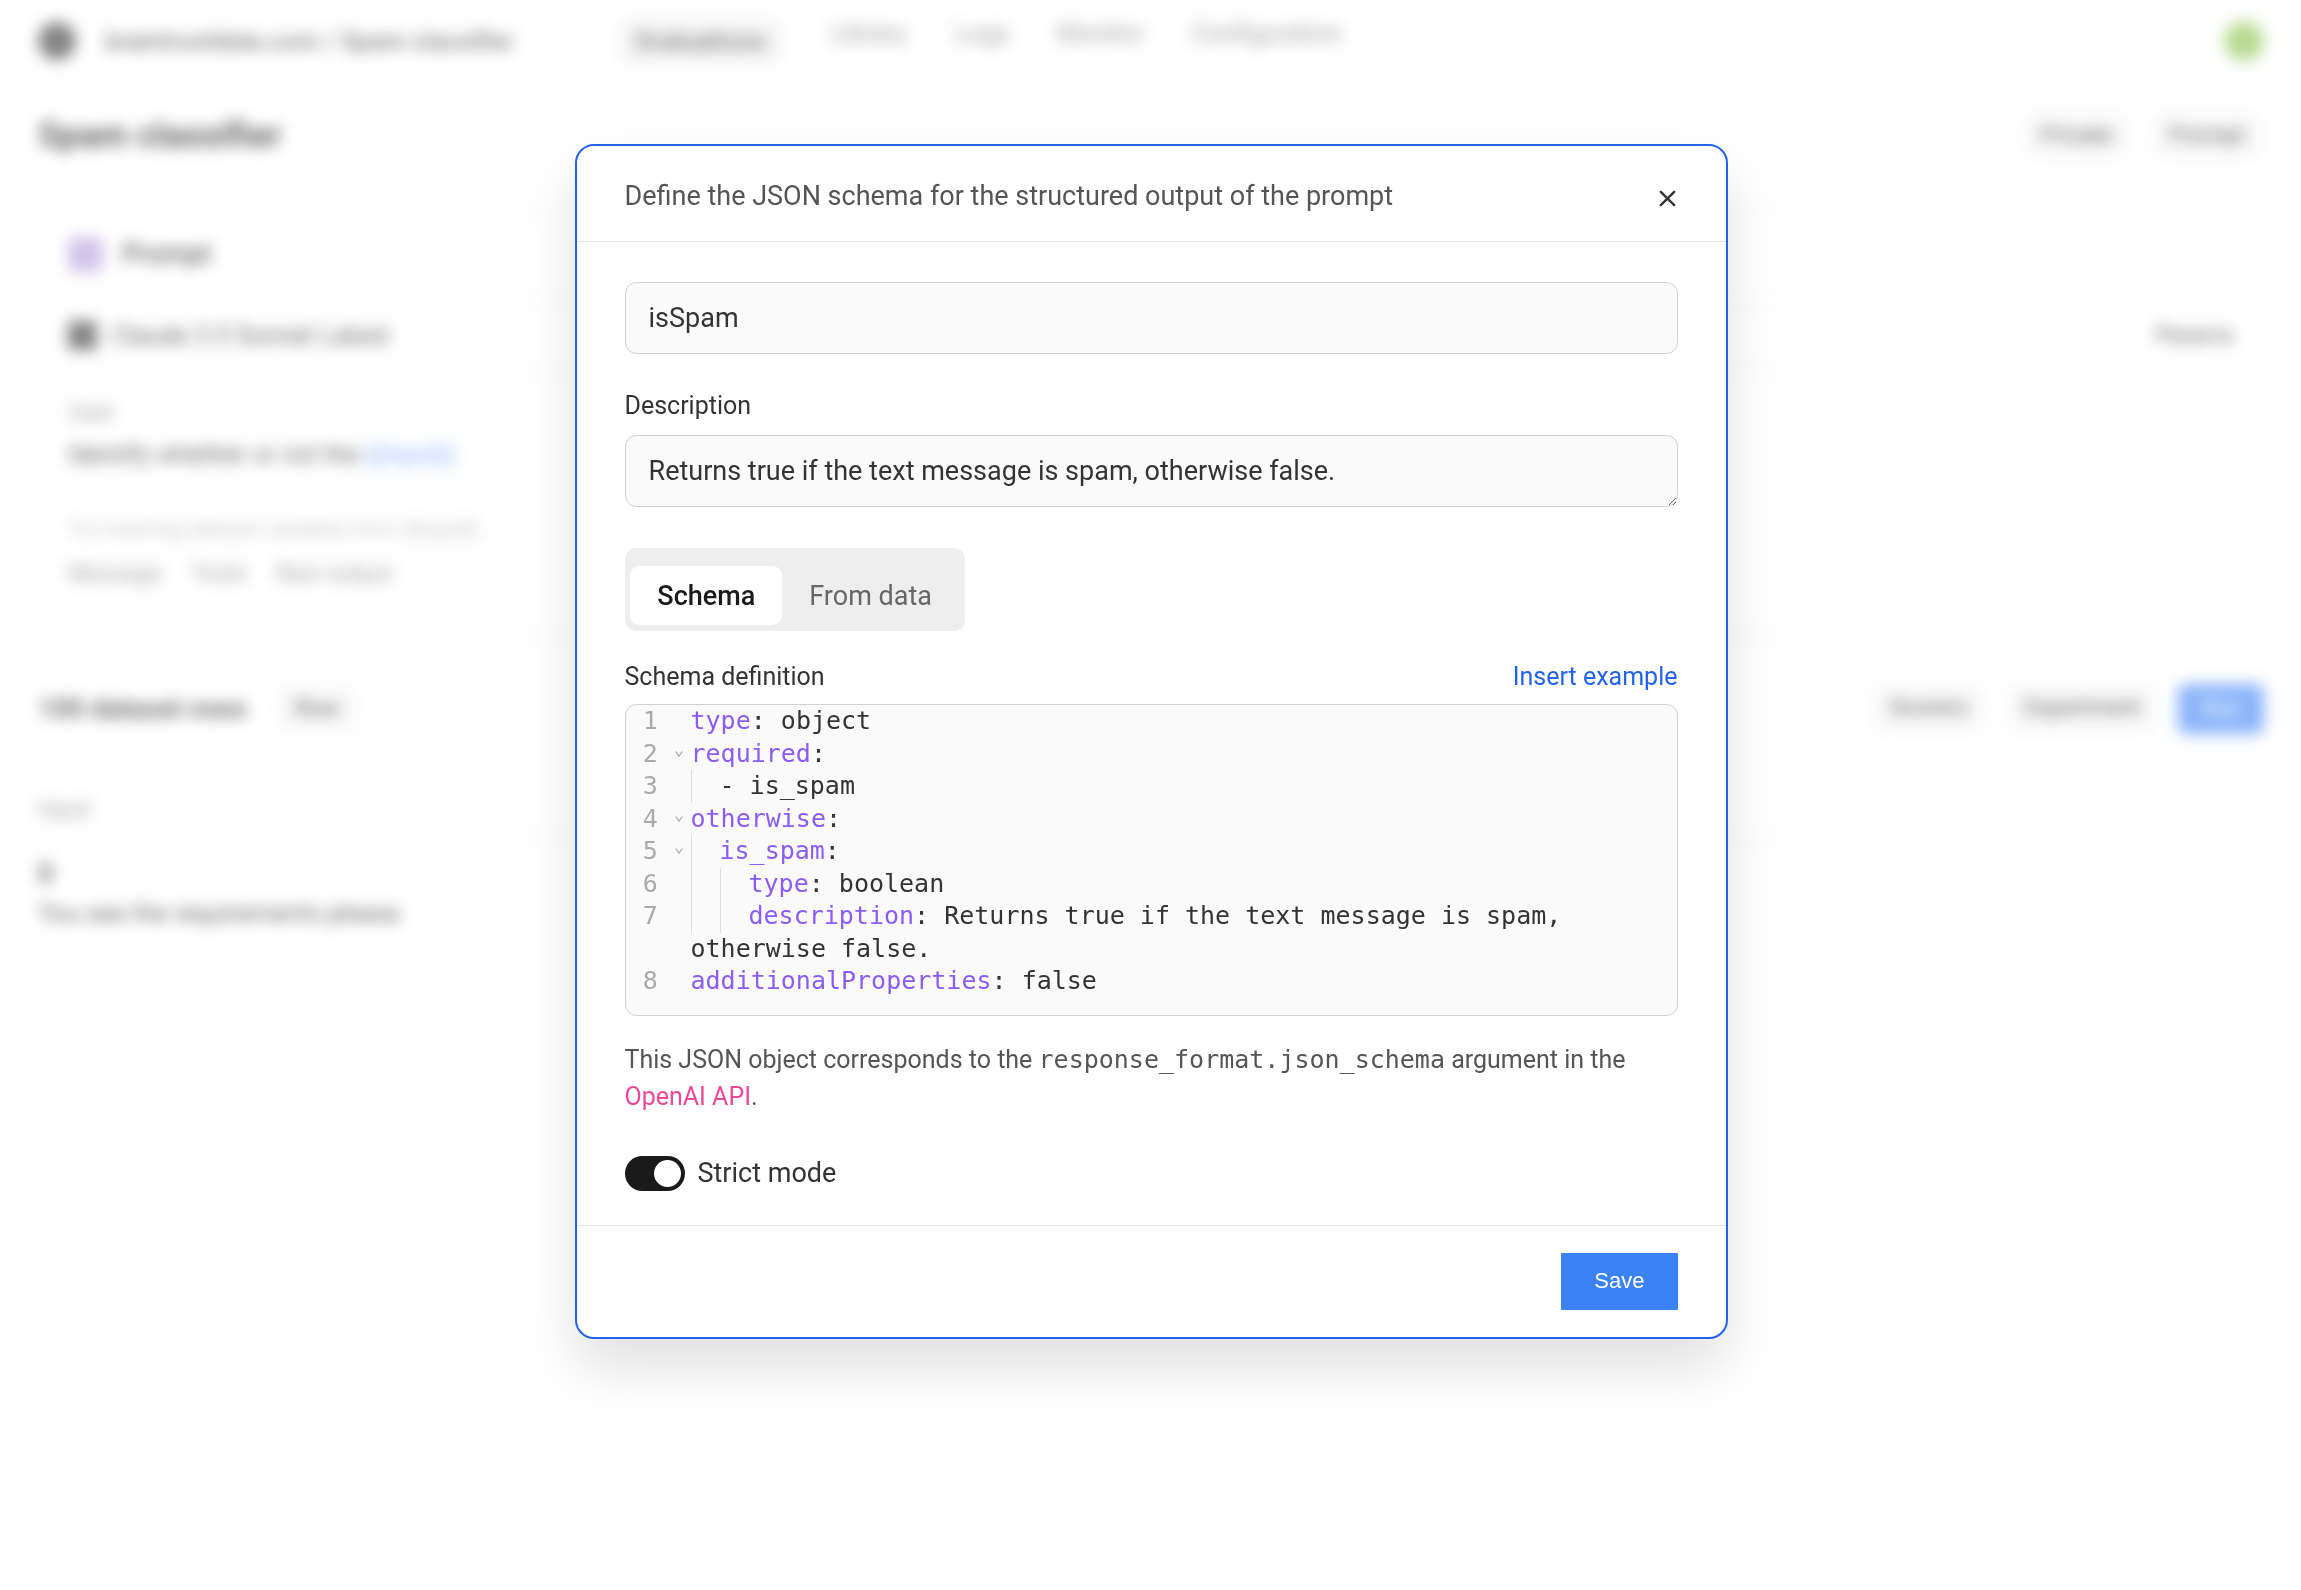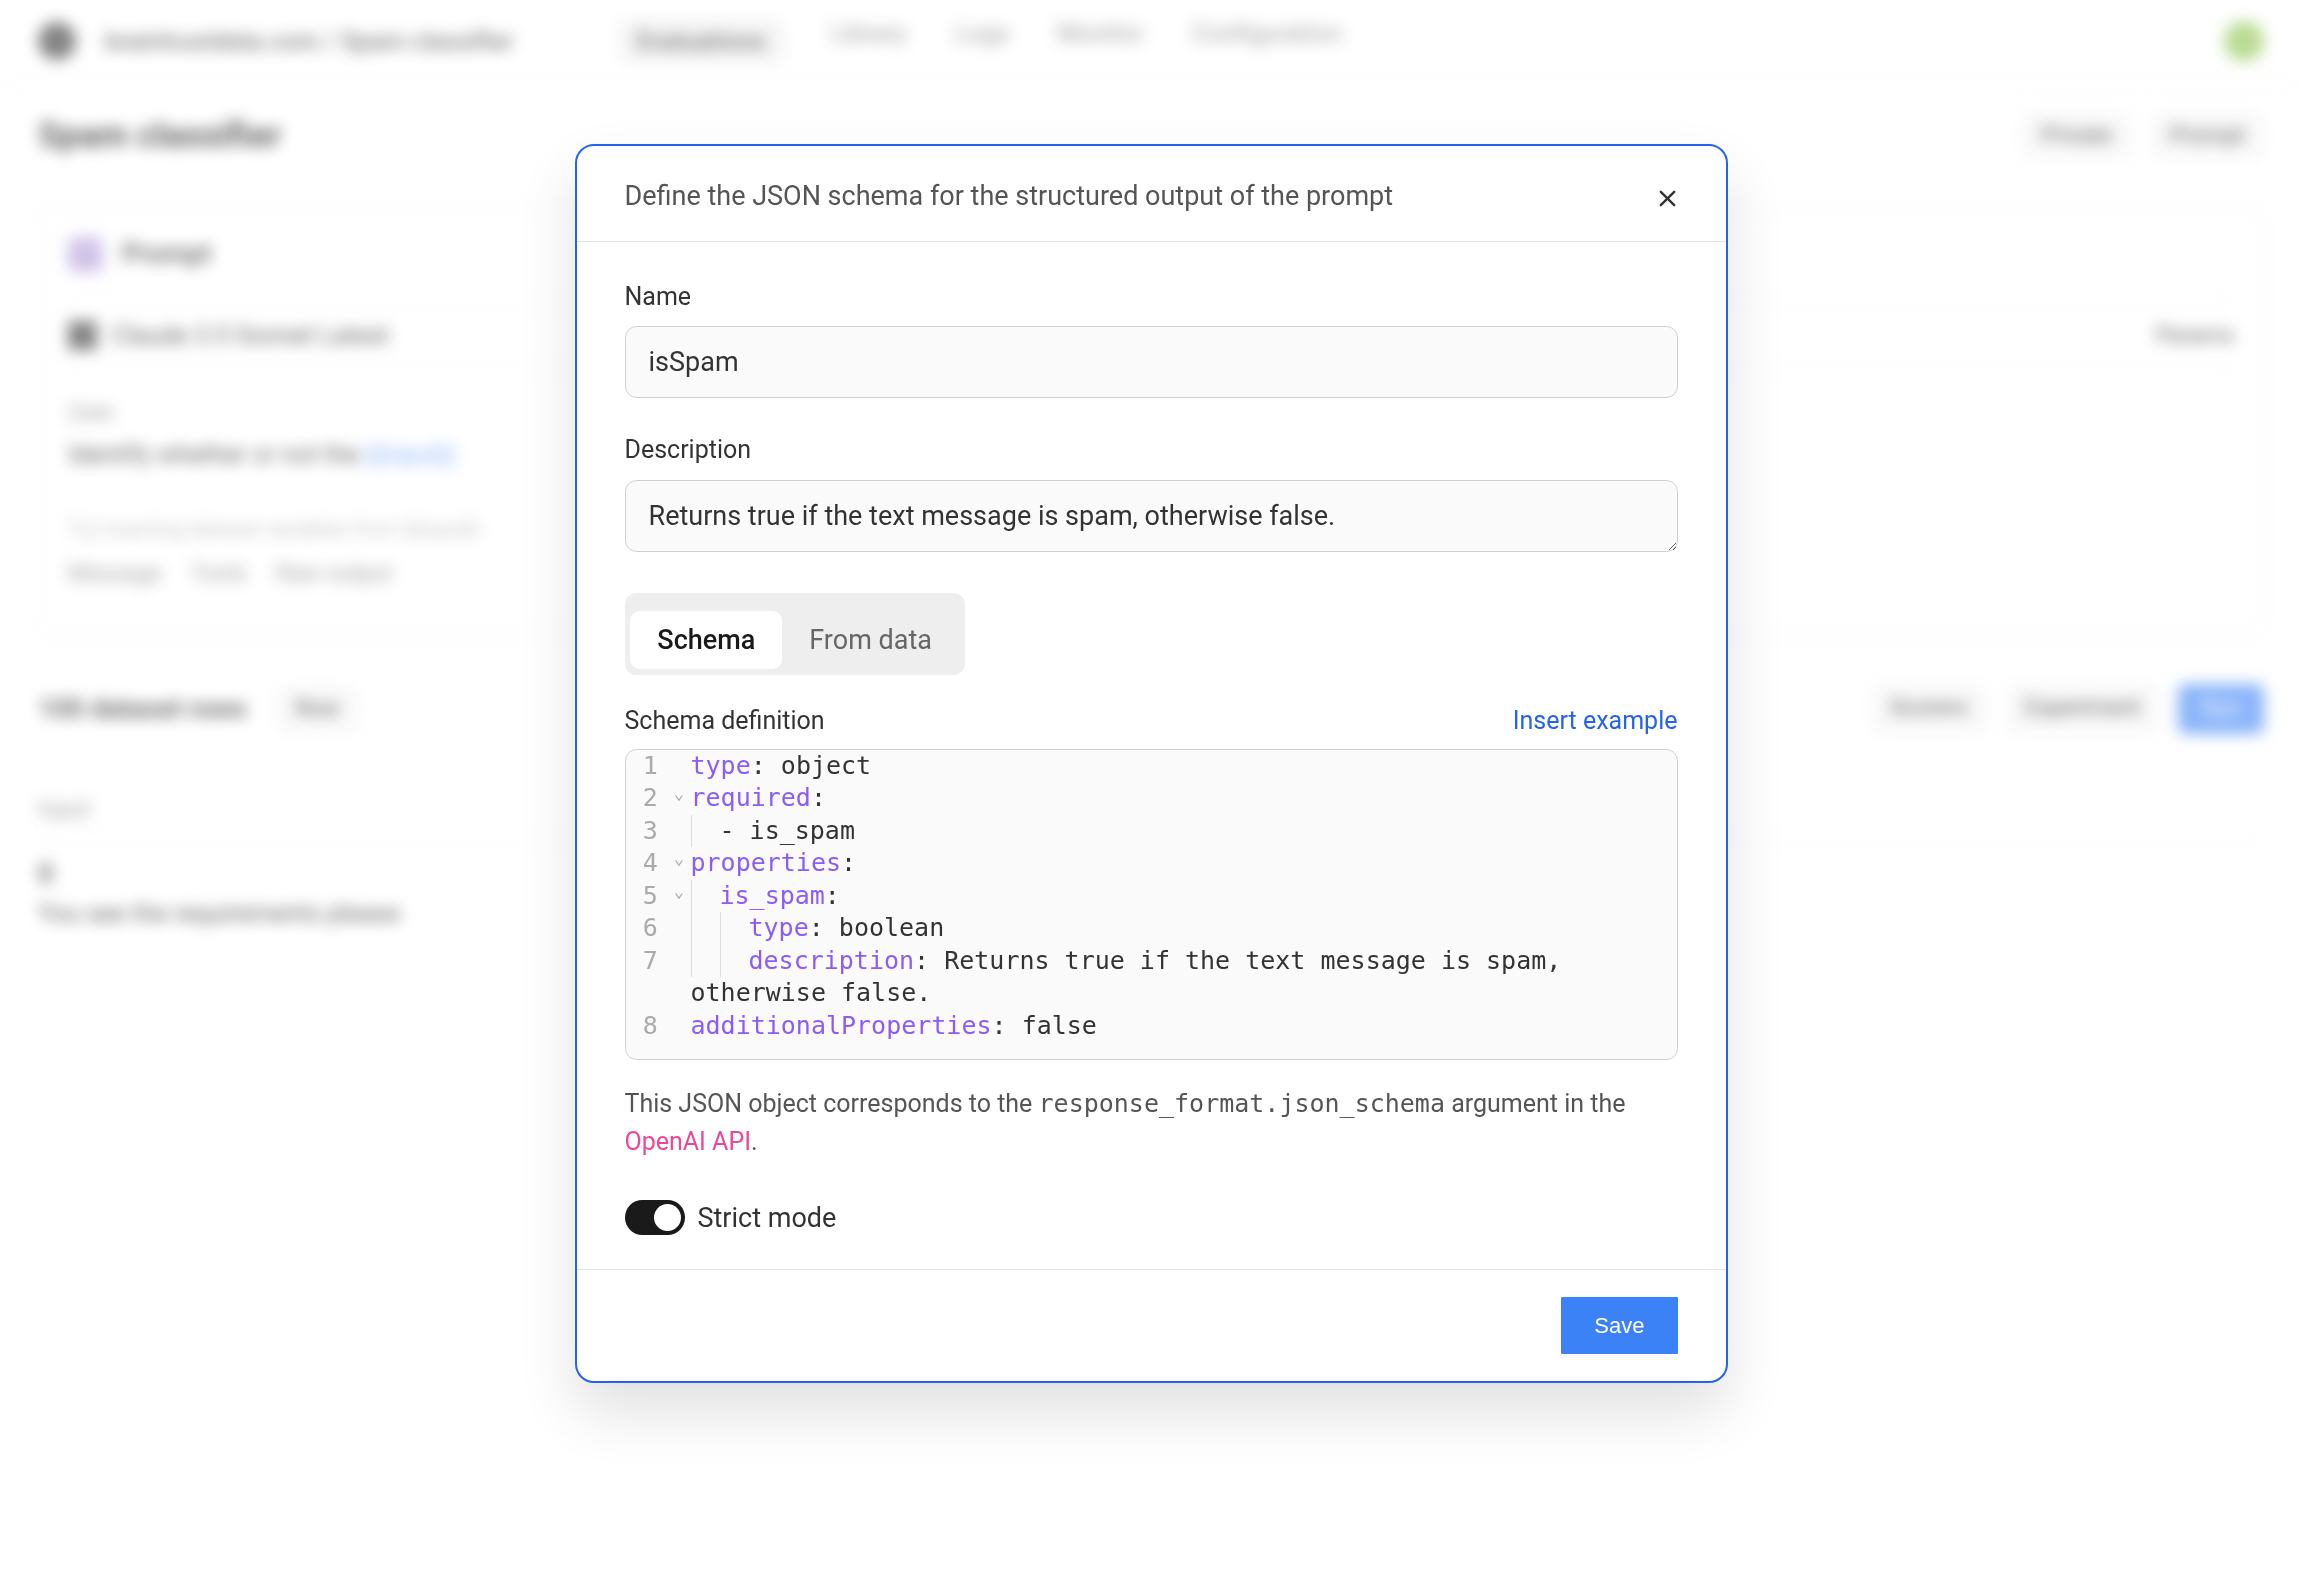--- a/index.html
+++ b/index.html
@@ -594,21 +594,20 @@
         <svg width="23" height="23" viewBox="0 0 24 24" fill="none" stroke="currentColor" stroke-width="2.5" stroke-linecap="round">
           <line x1="5" y1="5" x2="19" y2="19"></line>
           <line x1="19" y1="5" x2="5" y2="19"></line>
         </svg>
       </div>
     </div>
 
     <div class="modal-body">
       
       <div class="form-group">
-        <label class="form-label">Name</label>
         <input type="text" class="form-input" value="isSpam" style="">
       </div>
       
       <div class="form-group">
         <label class="form-label">Description</label>
         <textarea class="form-textarea" rows="1" style="">Returns true if the text message is spam, otherwise false.</textarea>
       </div>
       
       <div class="tabs">
         <div class="tab active">Schema</div>
@@ -633,21 +632,21 @@
             <span class="line-content"><span class="tok-key">required</span><span class="tok-punct">:</span></span>
           </div>
           <div class="editor-line">
             <span class="line-num">3</span>
             <span class="line-gutter"></span>
             <span class="line-content"><span class="indent-guide"></span><span class="tok-punct">-</span><span class="tok-val"> is_spam</span></span>
           </div>
           <div class="editor-line">
             <span class="line-num">4</span>
             <span class="line-gutter">⌄</span>
-            <span class="line-content"><span class="tok-key">properties</span><span class="tok-punct">:</span></span>
+            <span class="line-content"><span class="tok-key">otherwise</span><span class="tok-punct">:</span></span>
           </div>
           <div class="editor-line">
             <span class="line-num">5</span>
             <span class="line-gutter">⌄</span>
             <span class="line-content"><span class="indent-guide"></span><span class="tok-key">is_spam</span><span class="tok-punct">:</span></span>
           </div>
           <div class="editor-line">
             <span class="line-num">6</span>
             <span class="line-gutter"></span>
             <span class="line-content"><span class="indent-guide"></span><span class="indent-guide"></span><span class="tok-key">type</span><span class="tok-punct">:</span><span class="tok-val"> boolean</span></span>

